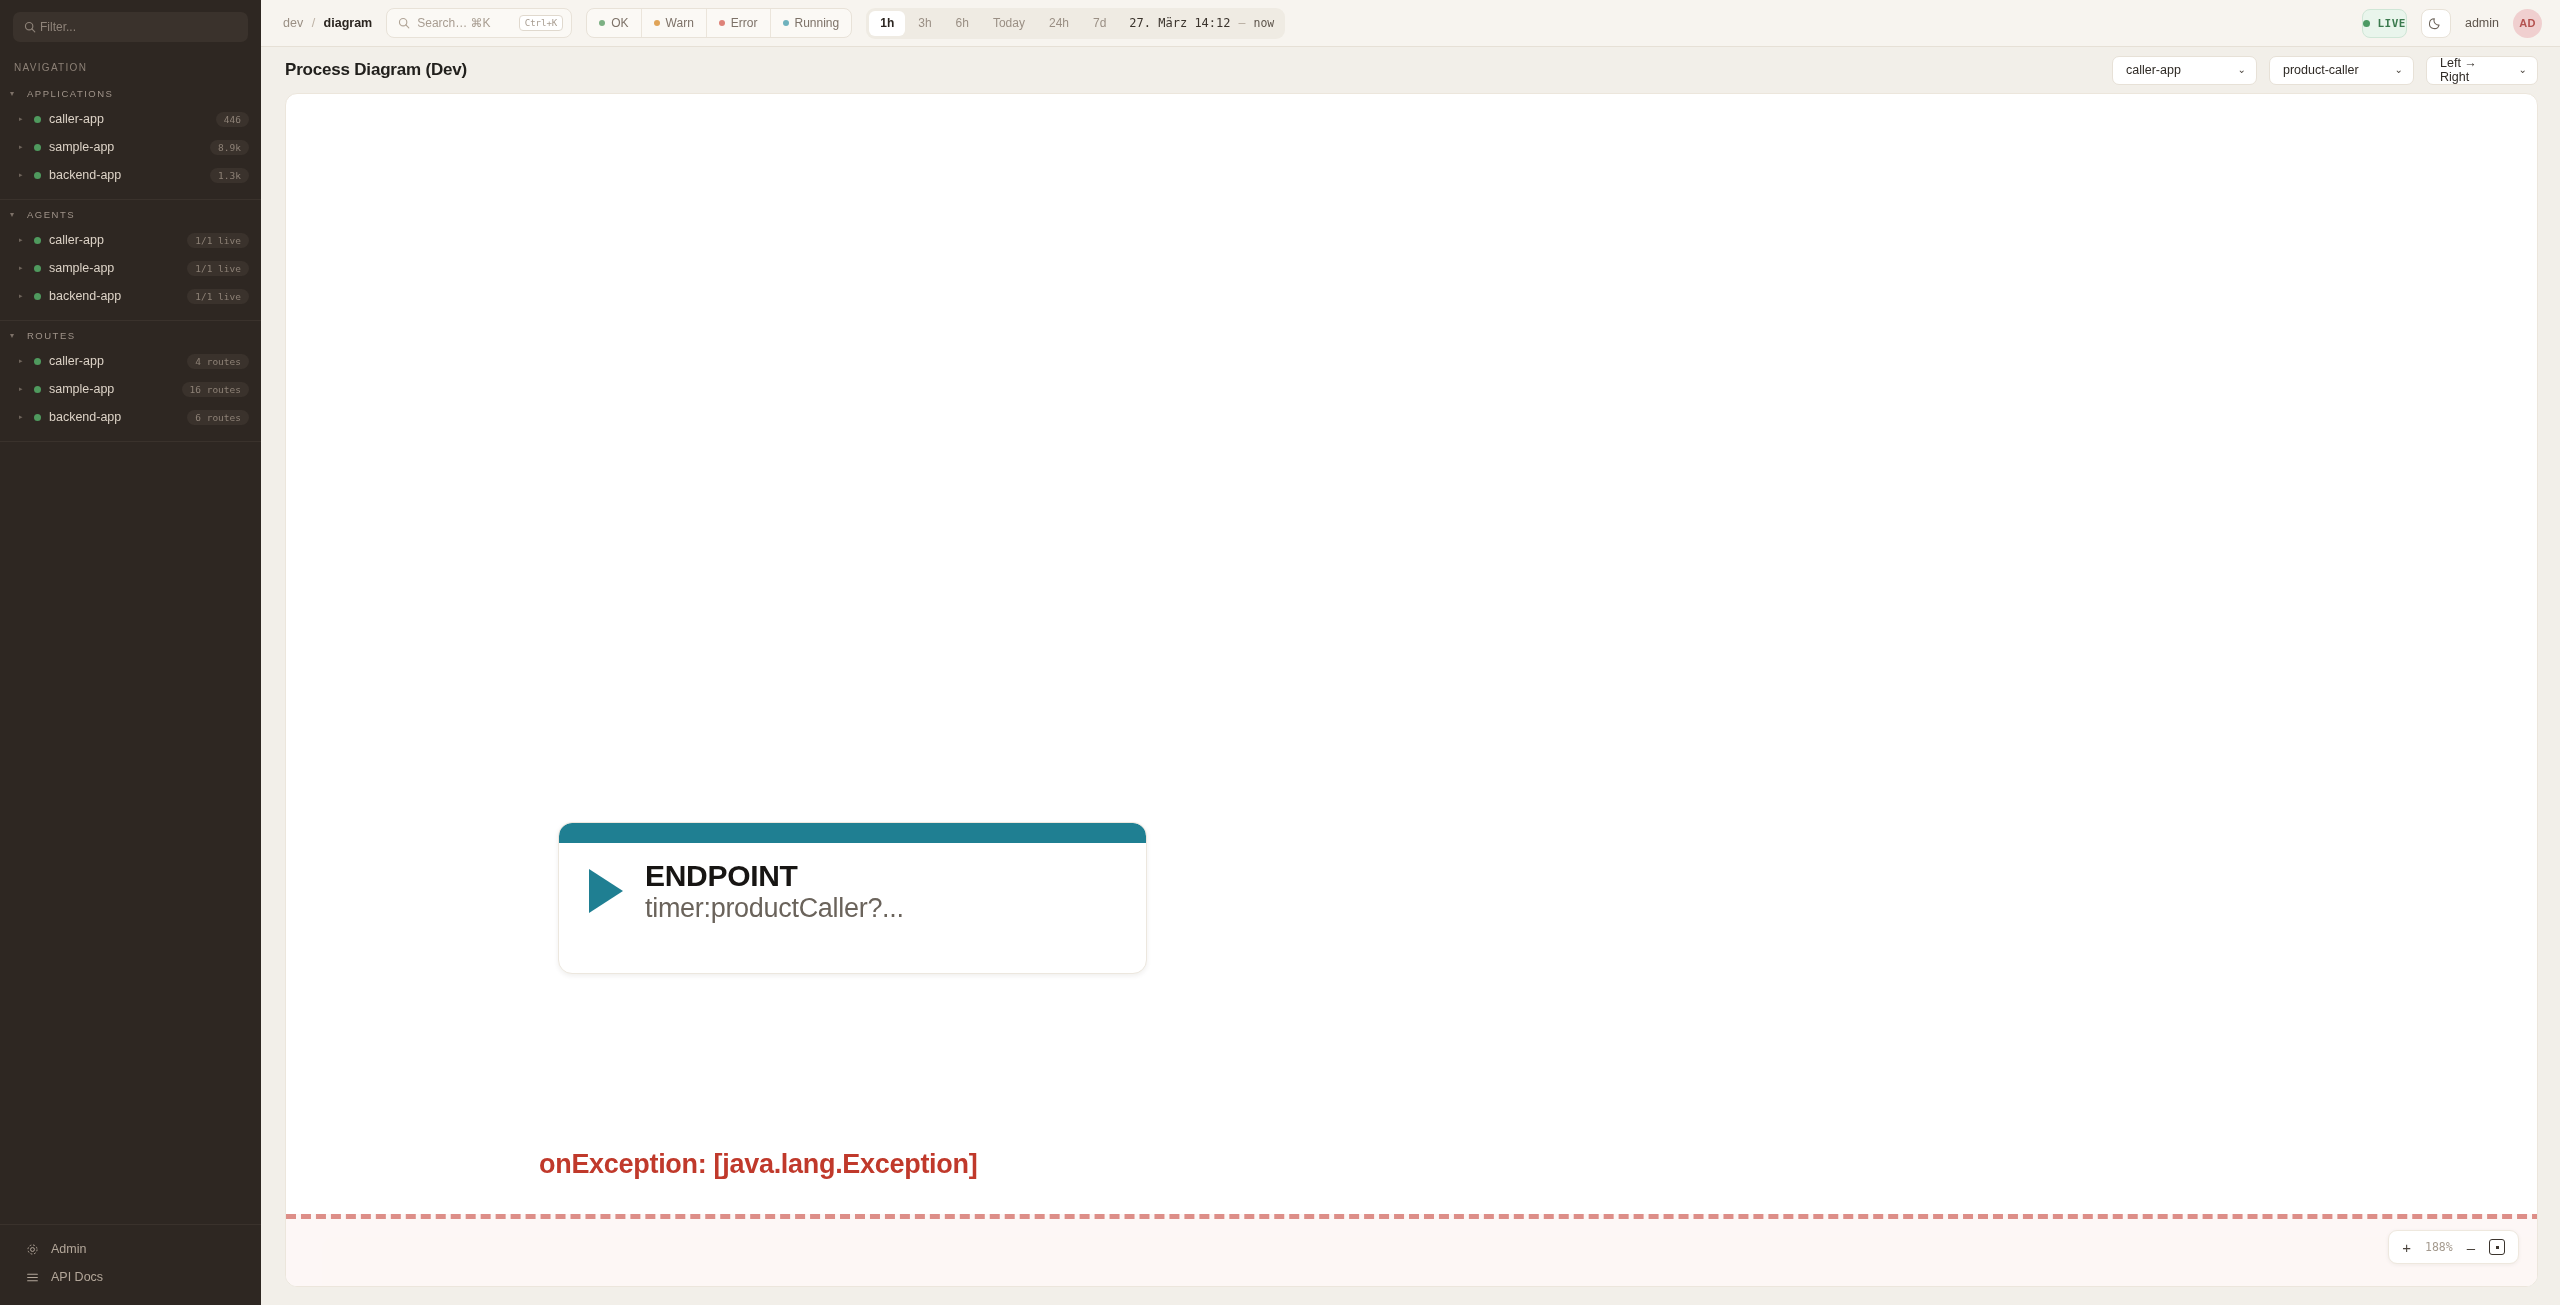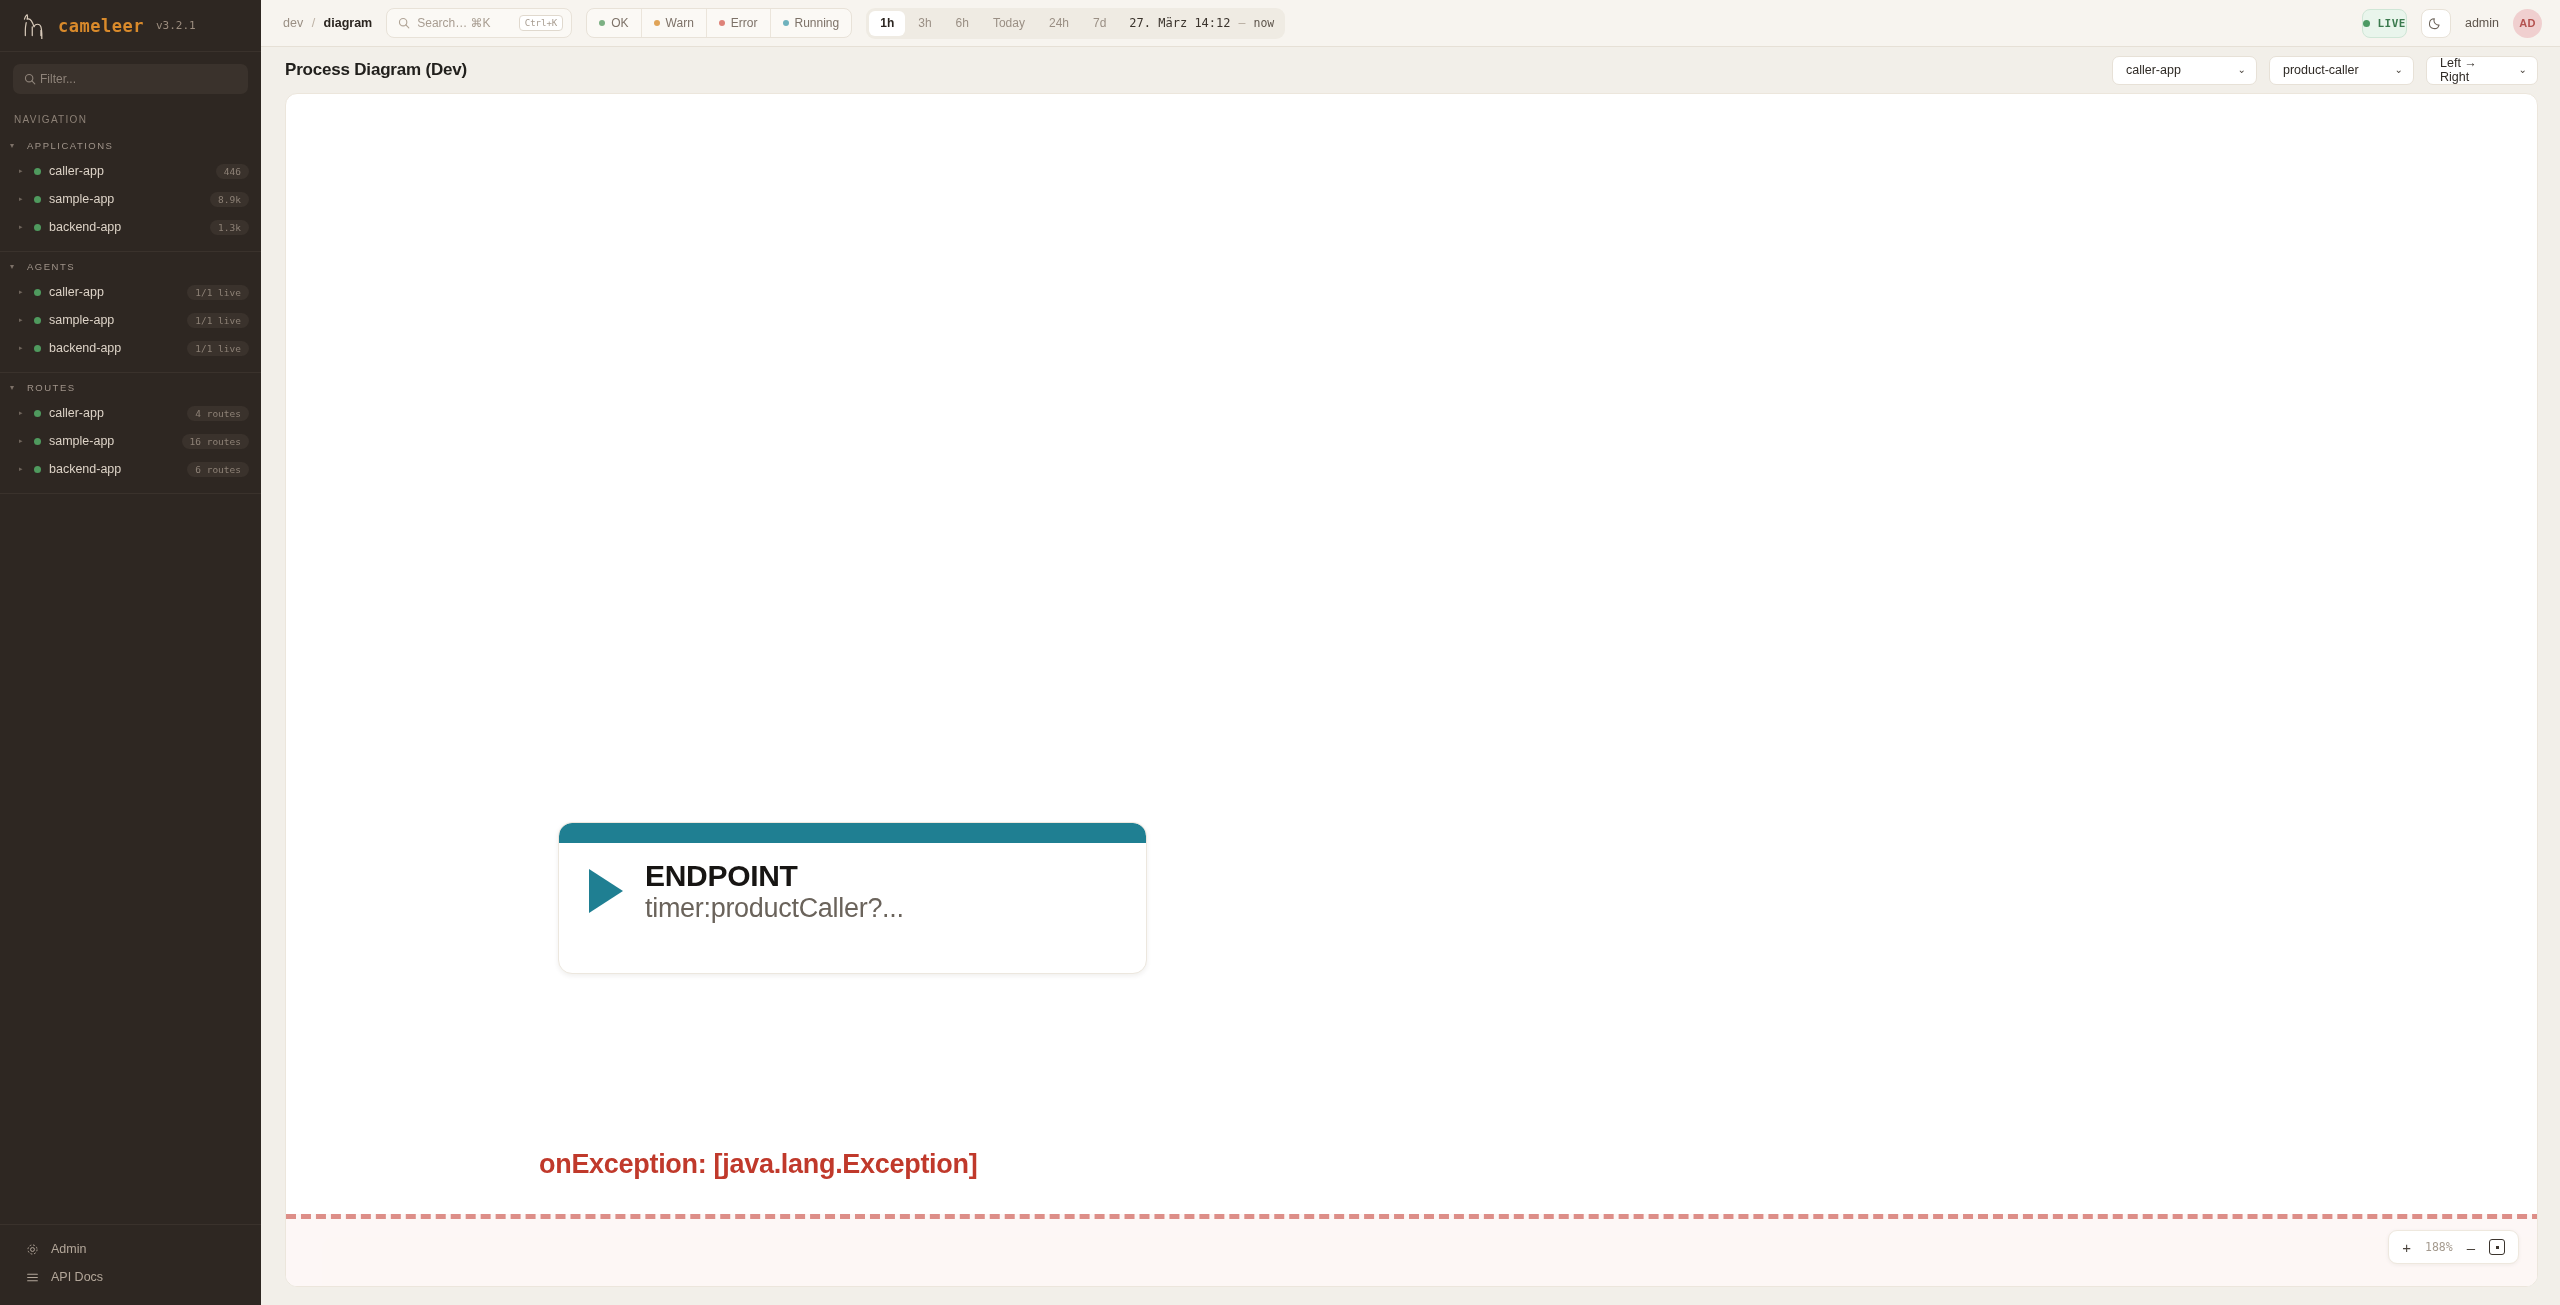--- a/index.html
+++ b/index.html
@@ -260,27 +260,20 @@
   }
   .insp-p { font-size: 11.5px; color: #a39a8f; font-style: italic; margin-bottom: 7px; }
 </style>
 </head>
 <body>
 
 <div class="app">
 
   <aside class="sidebar">
 
-    <div class="logo-row">
-      <svg class="camel-icon" viewBox="0 0 32 30">
-        <path d="M5 7 q1 -4 3 -5 q1 3 0 5 q3 -1 5 2 q2 3 3 7 q1 -3 4 -3 q3 0 4 3 q1 4 1 8 l0 6 M7 11 q-1 5 -1 9 l0 6 M14 16 l0 10 M24 20 l0 6" fill="none" stroke="#d9cbbb" stroke-width="1.4" stroke-linecap="round" stroke-linejoin="round"></path>
-      </svg>
-      <span class="logo-name">cameleer</span>
-      <span class="logo-ver">v3.2.1</span>
-    </div>
 
     <div class="filter-wrap">
       <div class="filter-box">
         <svg width="12" height="12" viewBox="0 0 14 14">
           <circle cx="6" cy="6" r="4.3" fill="none" stroke="#8e8379" stroke-width="1.3"></circle>
           <line x1="9.2" y1="9.2" x2="12.6" y2="12.6" stroke="#8e8379" stroke-width="1.3" stroke-linecap="round"></line>
         </svg>
         <span class="filter-ph">Filter...</span>
       </div>
     </div>

